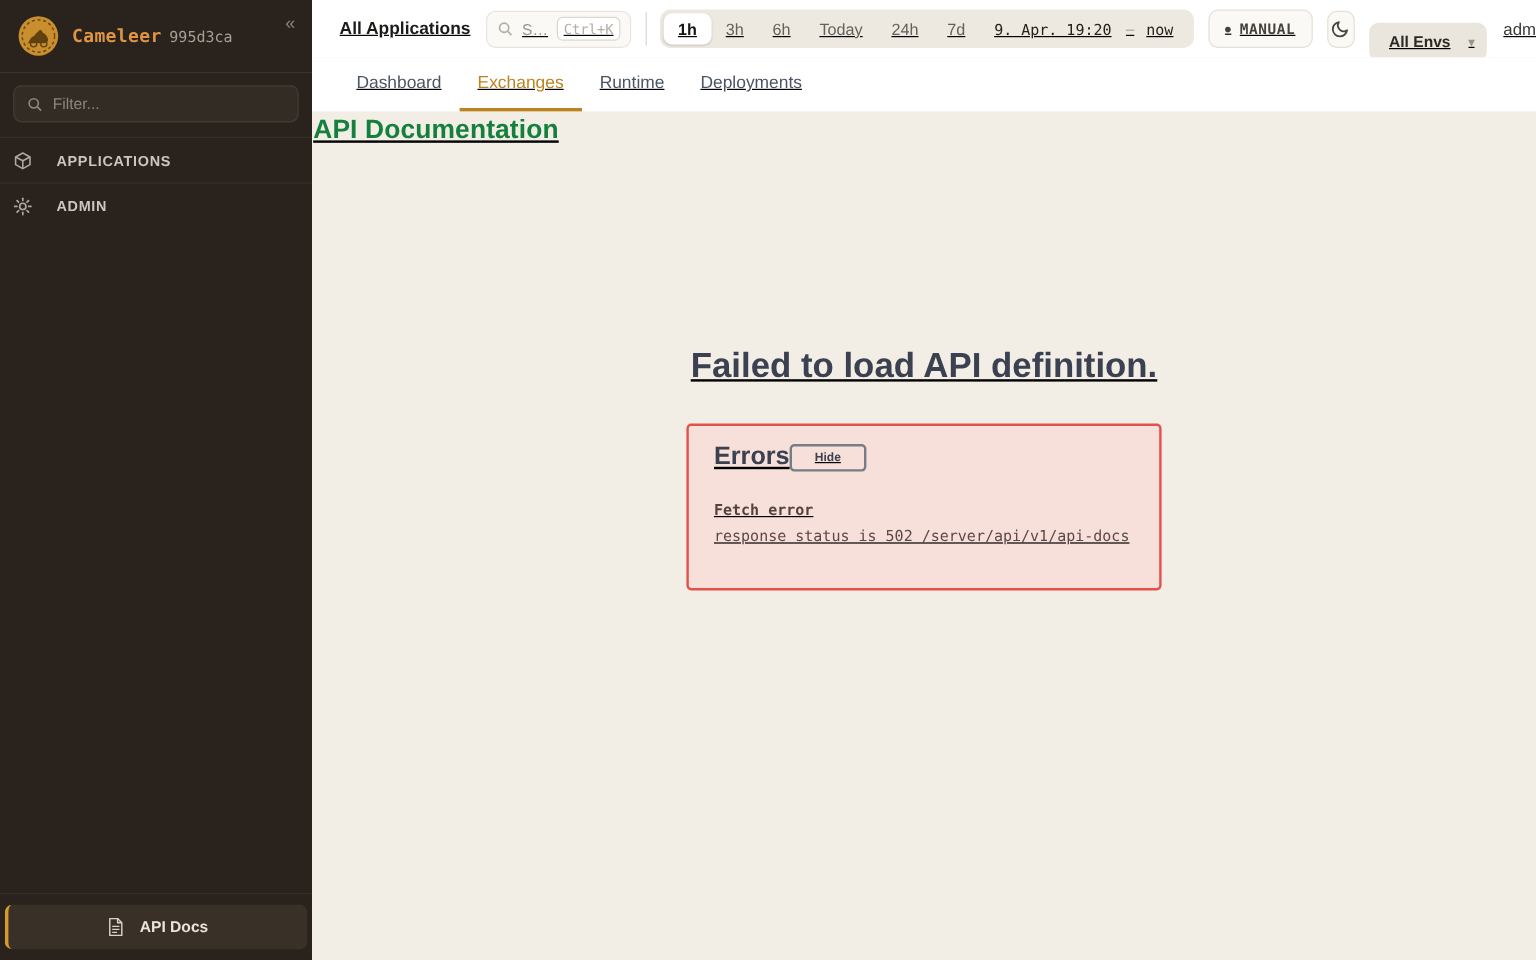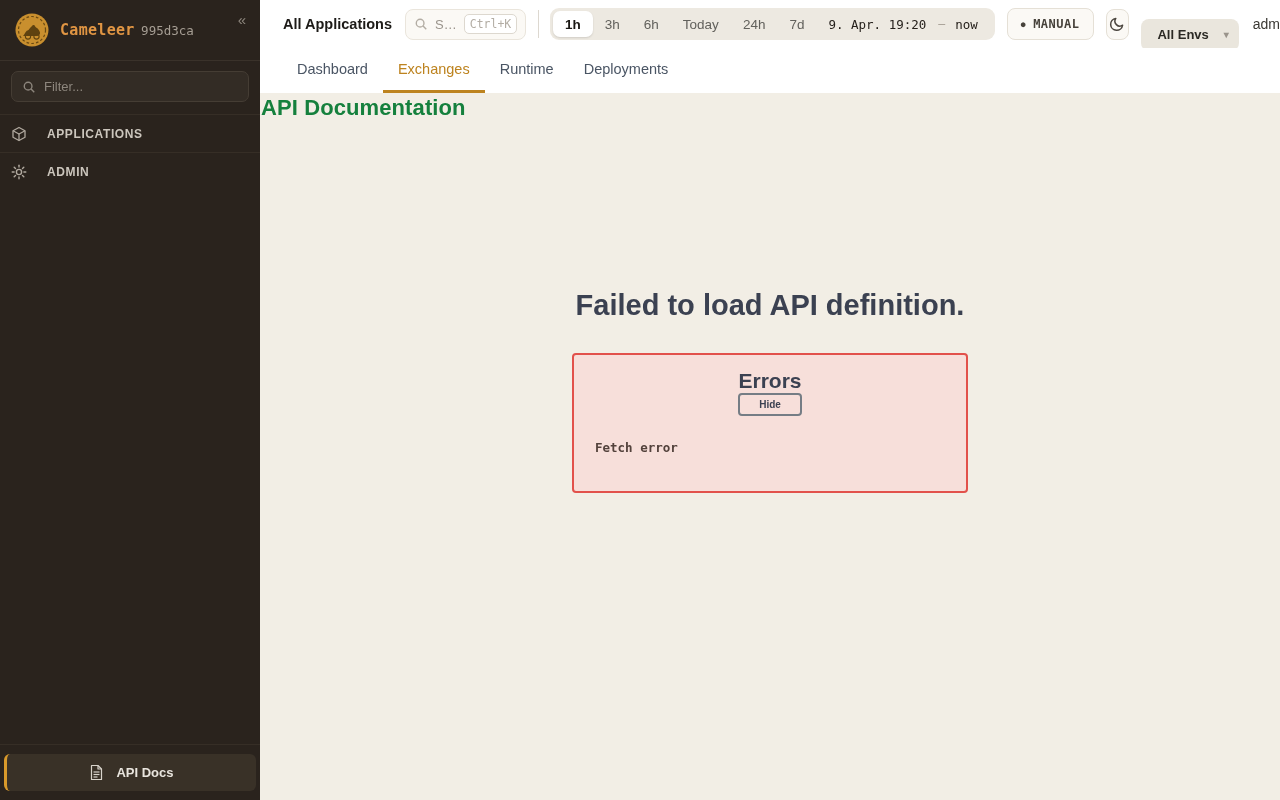--- a/index.html
+++ b/index.html
@@ -75,21 +75,21 @@
     border-left: 3px solid #d99a2b;
     border-radius: 6px;
     padding: 0 12px;
     color: #e9e5de; font-size: 13px; font-weight: bold;
     cursor: pointer;
     justify-content: center;
   }
   .s-icon { color: #b0a89e; display: inline-flex; flex: none; }
 
   
-  .right-col { flex: 1; display: flex; flex-direction: column; height: 616px; min-width: 0; }
+  .right-col { flex: 1; display: flex; flex-direction: column; height: 616px; min-width: 0; text-decoration: underline; }
 
   
   .topbar {
     height: 48px; min-height: 48px;
     background: #ffffff;
     display: flex; align-items: center;
     padding-left: 23px;
     white-space: nowrap;
     overflow: hidden;
   }
@@ -195,21 +195,21 @@
     text-align: center;
     font-size: 29px; font-weight: bold; color: #3b4151;
   }
   .error-panel {
     width: 396px; margin: 31px auto 0;
     border: 2px solid #e2514b; border-radius: 4px;
     background: #f7dfda;
     padding: 14px 21px 36px 21px;
   }
   .error-panel-head {
-    display: flex; align-items: center;  flex-direction: column;
+    display: flex; align-items: center; 
   }
   .error-panel-title { font-size: 21px; font-weight: bold; color: #3b4151; }
   .hide-btn {
     border: 2px solid #757d85; border-radius: 4px;
     background: transparent;
     padding: 4px 19px;
     font-family: "Liberation Sans", sans-serif;
     font-size: 10px; font-weight: bold; color: #3b4151;
     cursor: pointer;
   }
@@ -364,15 +364,16 @@
     <h1 class="page-title">API Documentation</h1>
 
     <div class="fail-title">Failed to load API definition.</div>
 
     <section class="error-panel">
       <div class="error-panel-head">
         <span class="error-panel-title">Errors</span>
         <button class="hide-btn">Hide</button>
       </div>
       <div class="error-name">Fetch error</div>
+      <div class="error-detail">response status is 502 /server/api/v1/api-docs</div>
     </section>
   </main>
 </div>
 
 </body></html>

